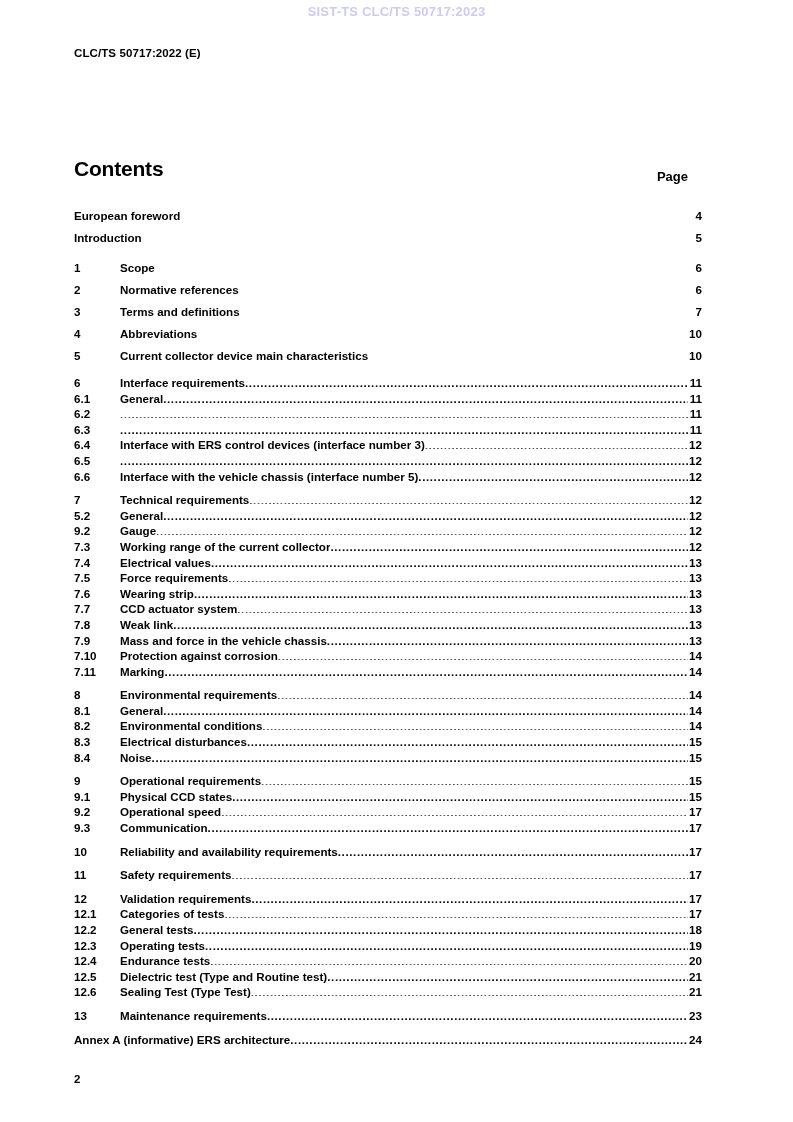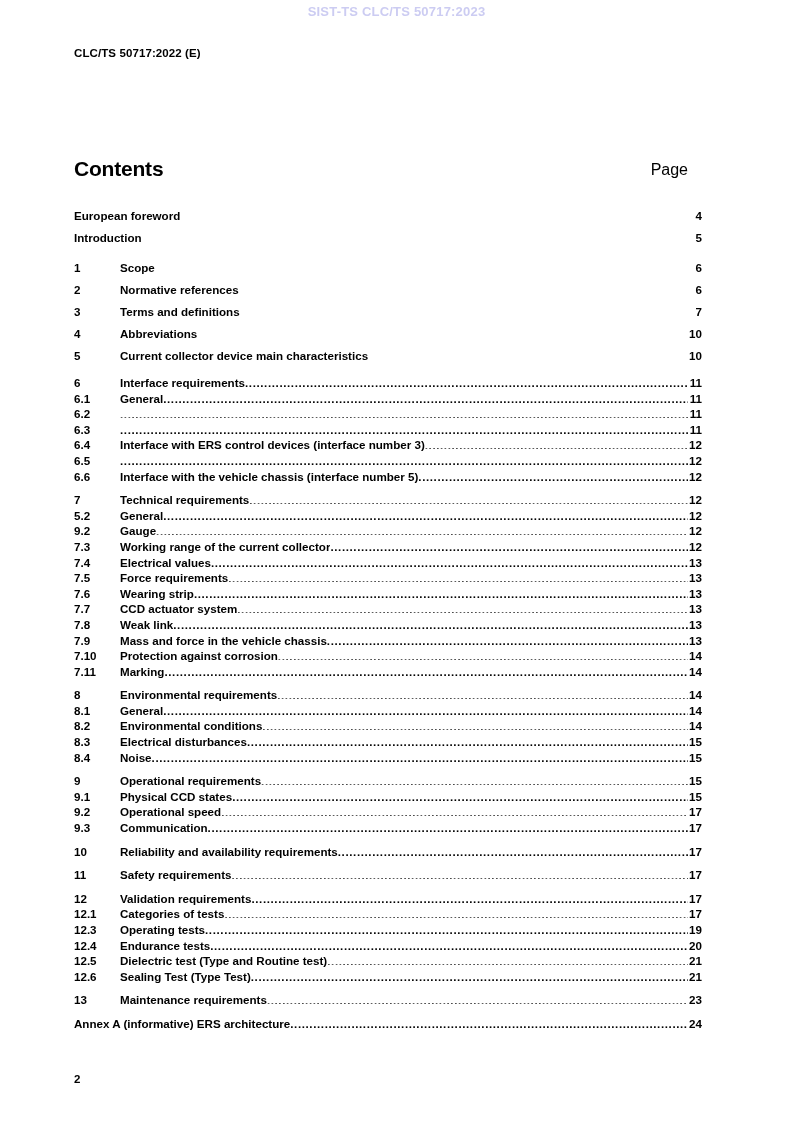--- a/index.html
+++ b/index.html
@@ -64,23 +64,23 @@
   }
   .contents-title {
     font-size: 21px;
     font-weight: bold;
     letter-spacing: -0.2px;
     line-height: 24px;
   }
   .page-label {
     position: absolute;
     right: 14px;
-    top: 5px;
-    font-size: 16px;
-    font-weight: normal;
+    top: 12px;
+    font-size: 13px;
+    font-weight: bold;
     line-height: 16px;
   }
 
   
   .toc {
     margin-top: 14px;
   }
 
   .toc-group {
     margin-bottom: 8px;
@@ -394,20 +394,26 @@
             <span class="toc-leader"></span>
             <span class="toc-pageno">17</span>
           </div>
           <div class="toc-row">
             <span class="toc-num">12.1</span>
             <span class="toc-label">Categories of tests </span>
             <span class="toc-leader"></span>
             <span class="toc-pageno">17</span>
           </div>
           <div class="toc-row">
+            <span class="toc-num">12.2</span>
+            <span class="toc-label">General tests </span>
+            <span class="toc-leader"></span>
+            <span class="toc-pageno">18</span>
+          </div>
+          <div class="toc-row">
             <span class="toc-num">12.3</span>
             <span class="toc-label">Operating tests </span>
             <span class="toc-leader"></span>
             <span class="toc-pageno">19</span>
           </div>
           <div class="toc-row">
             <span class="toc-num">12.4</span>
             <span class="toc-label">Endurance tests</span>
             <span class="toc-leader"></span>
             <span class="toc-pageno">20</span>

